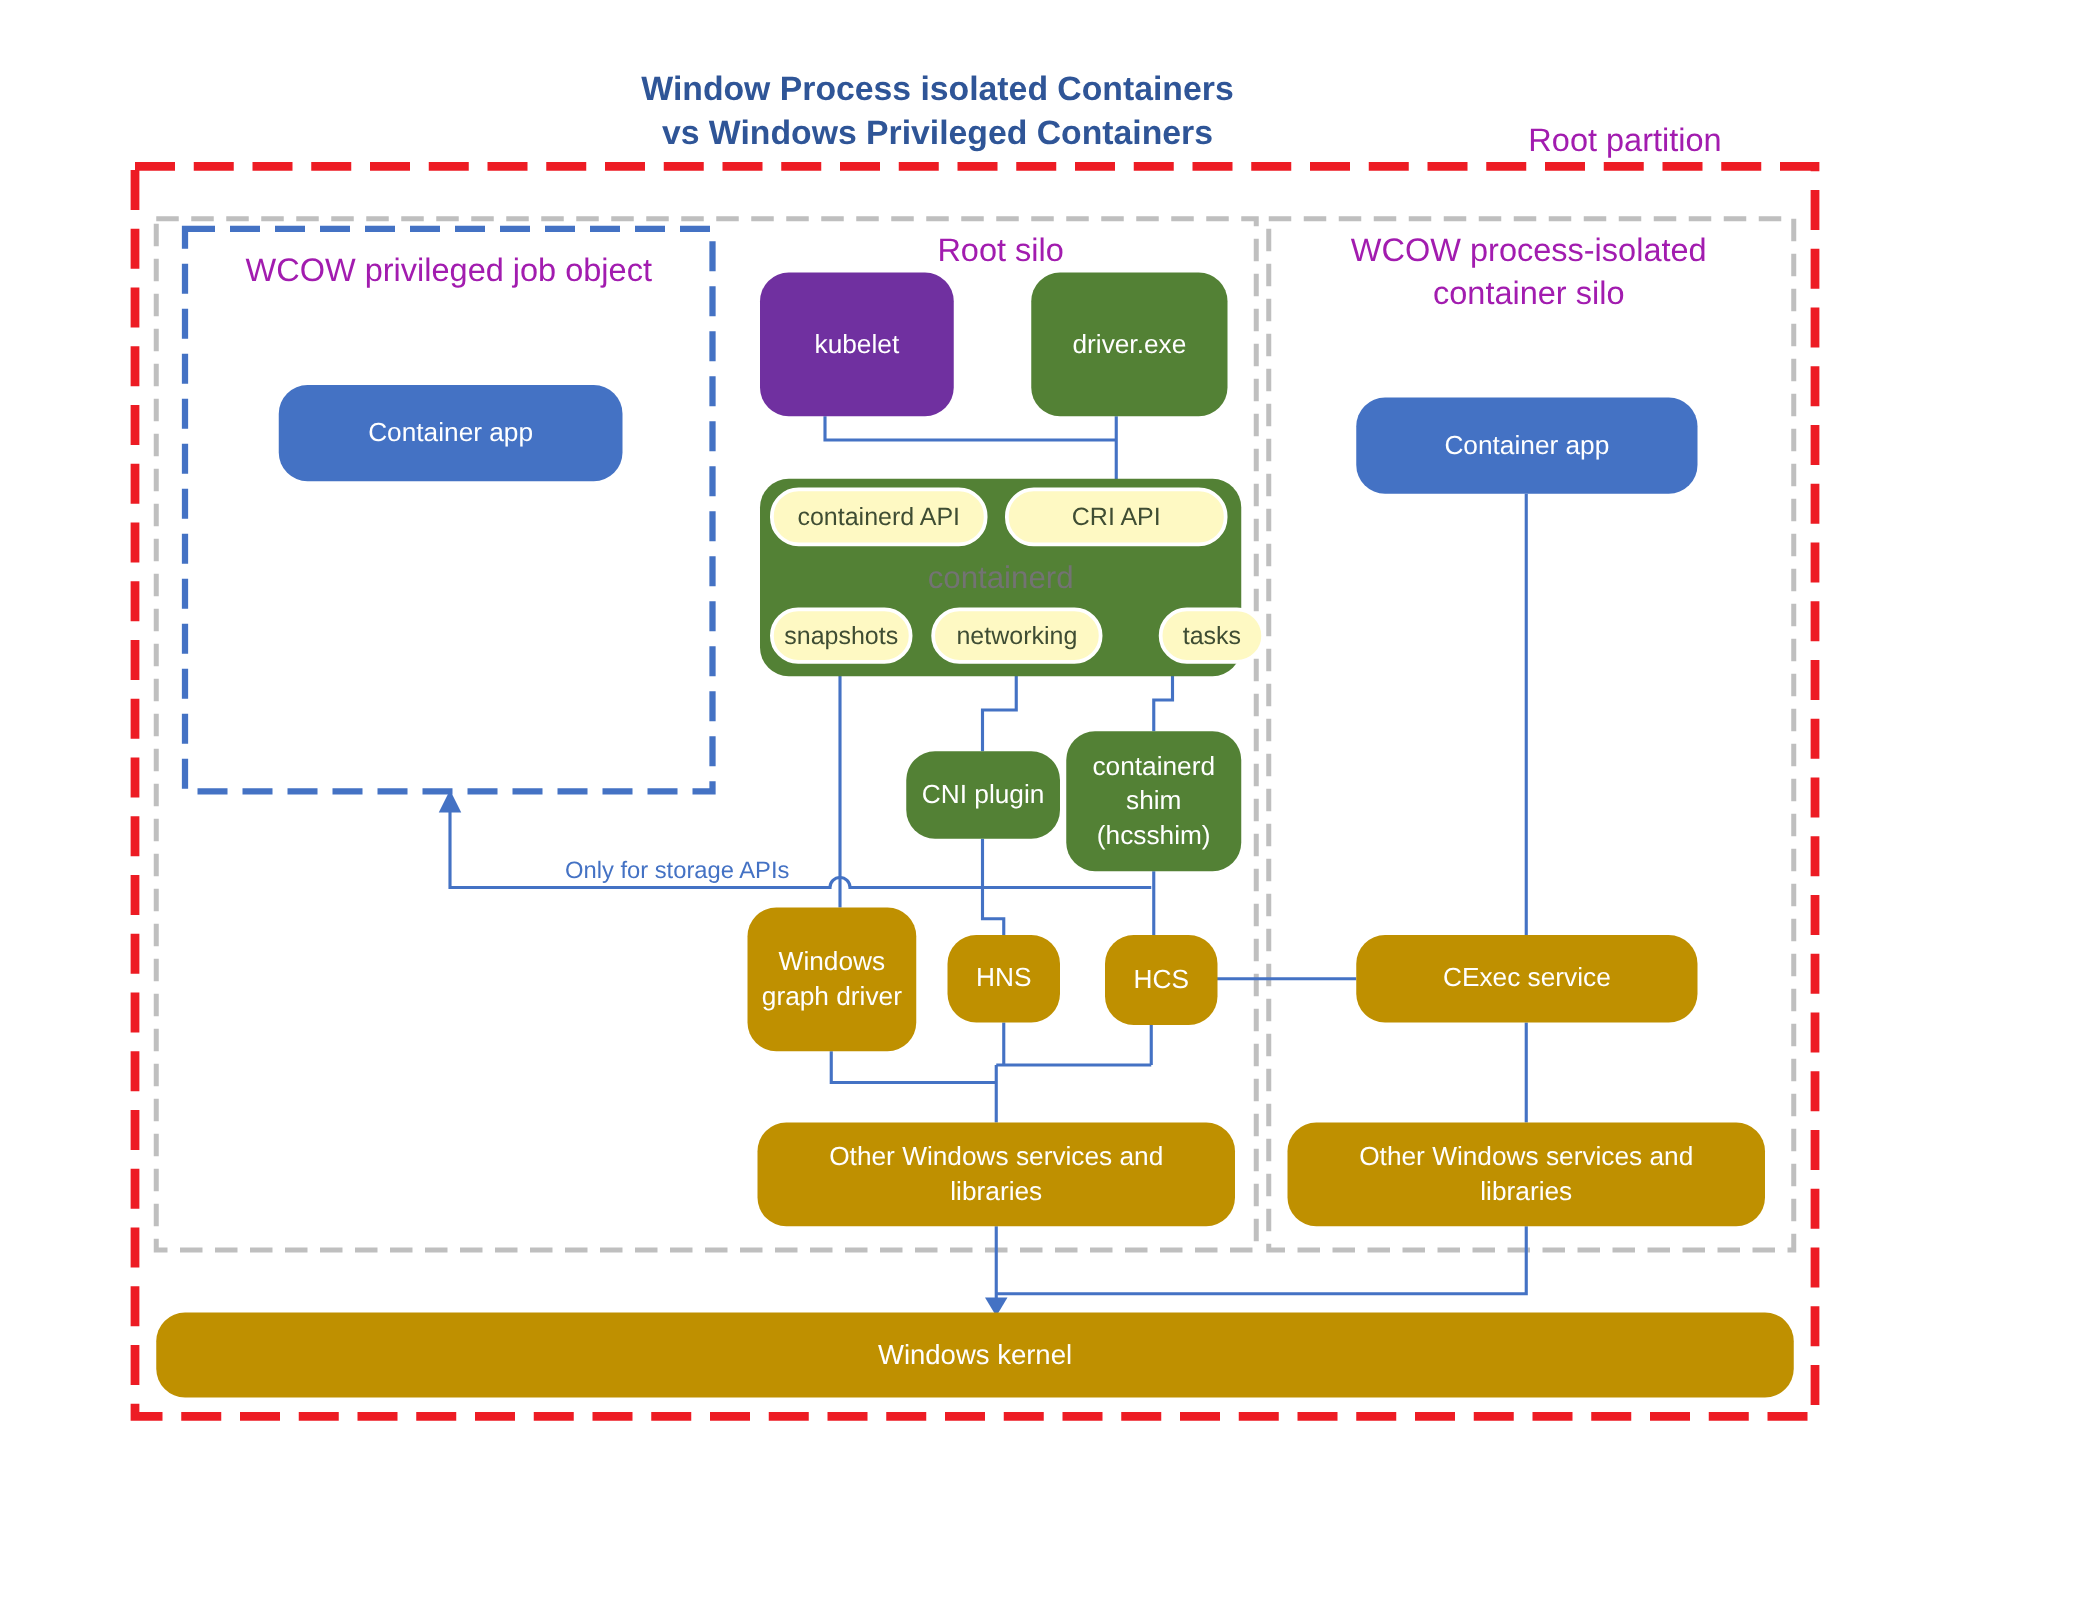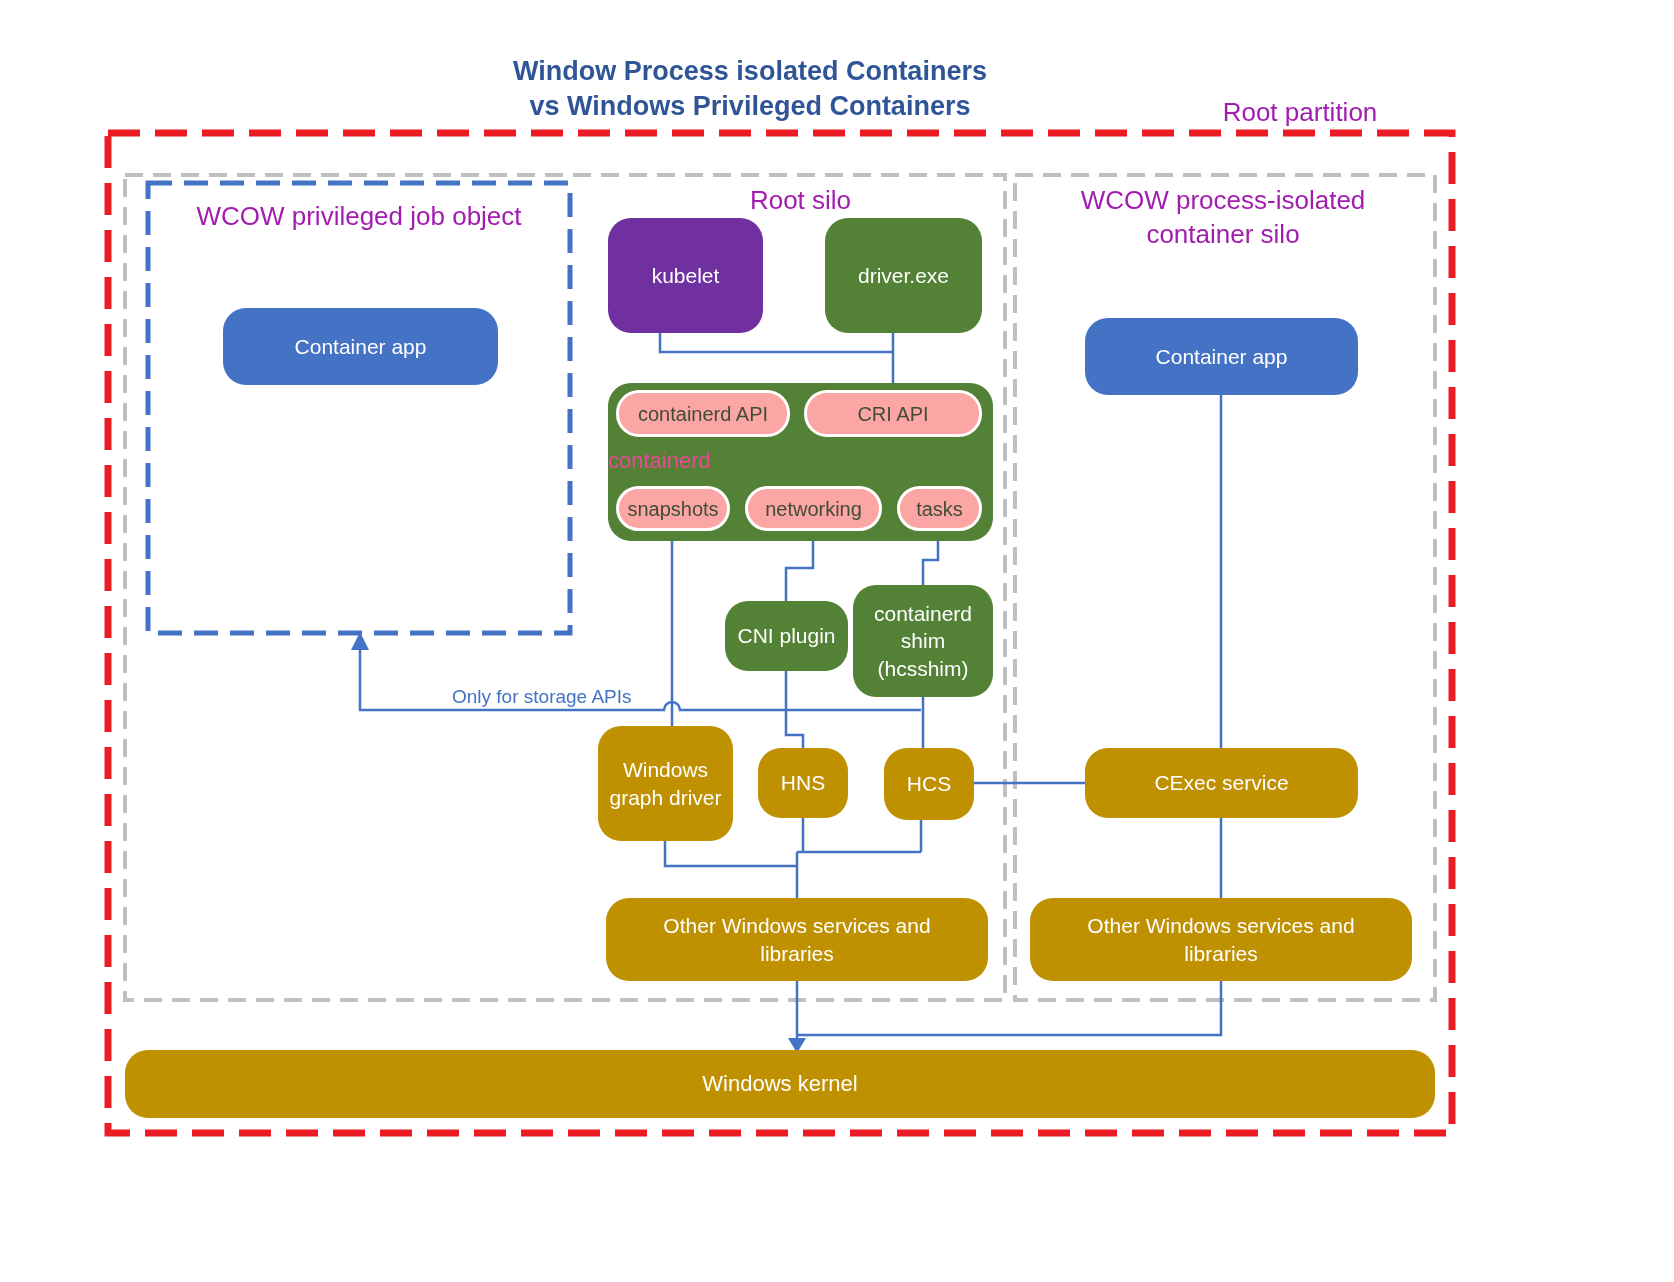--- a/index.html
+++ b/index.html
@@ -46,31 +46,31 @@
     font-size: 21px;
     line-height: 1.3;
     box-sizing: border-box;
     border-radius: 23px;
   }
   .blue   { background: #4472c4; }
   .purple { background: #7030a0; }
   .green  { background: #538135; }
   .gold   { background: #bf9000; }
   .subbox {
-    background: #fca5a5;
+    background: #fef9c3;
     border: 3px solid #ffffff;
     color: #3f4d33;
     font-size: 20px;
   }
   .contlabel {
     position: absolute;
     z-index: 2;
-    color: #ec4899;
-    font-size: 22px;
-    text-align: left;
+    color: #737373;
+    font-size: 25px;
+    text-align: center;
   }
   .padwrap { padding: 0 2px; }
 </style>
 </head>
 <body>
 
 <div id="stage">
 
   <svg id="connector-layer" width="1674" height="1282" viewBox="0 0 1674 1282">
 
@@ -153,21 +153,21 @@
   <div class="box subbox" style="left:804px; top:390px; width:178px; height:47px;">
     <span>CRI API</span>
   </div>
   <div class="contlabel" style="left:608px; top:448px; width:385px;">containerd</div>
   <div class="box subbox" style="left:616px; top:486px; width:114px; height:45px;justify-content:center;">
     <span>snapshots</span>
   </div>
   <div class="box subbox" style="left:745px; top:486px; width:137px; height:45px;">
     <span>networking</span>
   </div>
-  <div class="box subbox" style="left:897px; top:486px; width:85px; height:45px;">
+  <div class="box subbox" style="left:927px; top:486px; width:85px; height:45px;">
     <span>tasks</span>
   </div>
 
   <div class="box green padwrap" style="left:725px; top:601px; width:123px; height:70px;">
     <span>CNI plugin</span>
   </div>
 
   <div class="box green" style="left:853px; top:585px; width:140px; height:112px;">
     <span>containerd shim (hcsshim)</span>
   </div>

